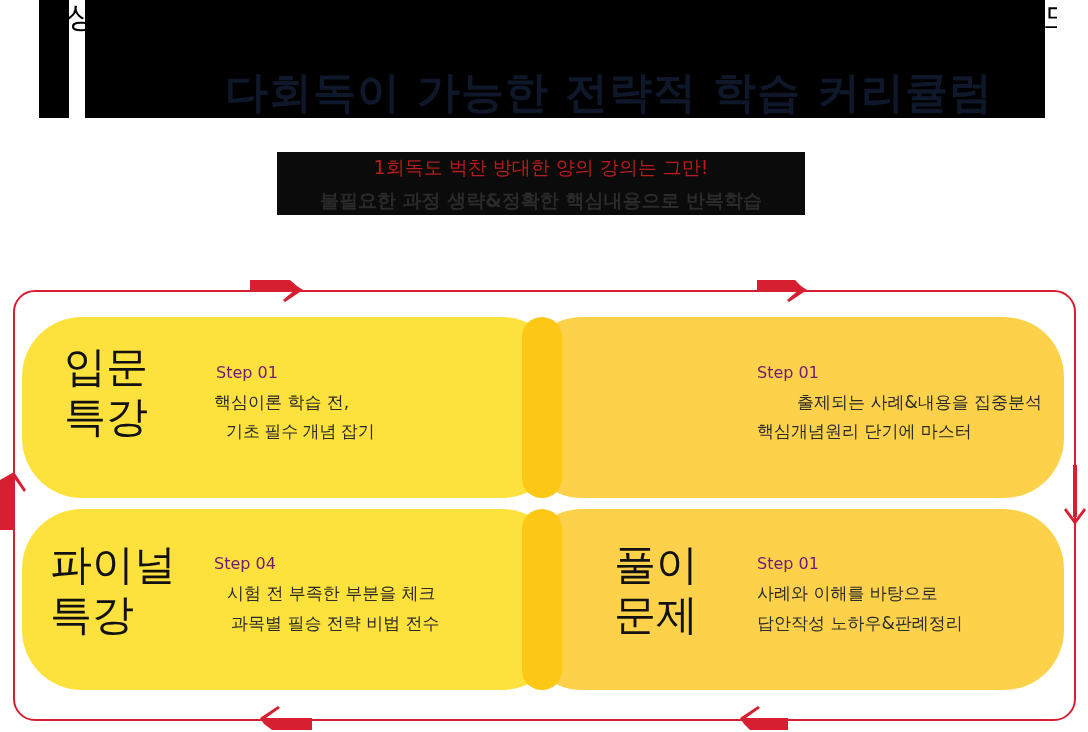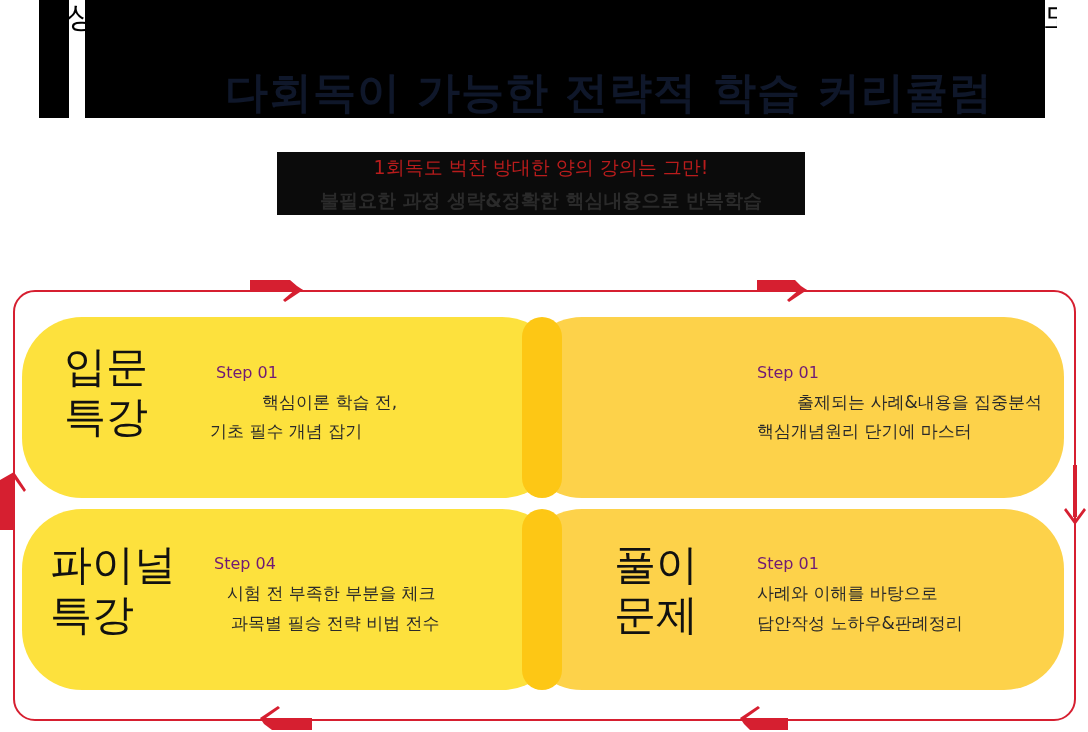--- a/index.html
+++ b/index.html
@@ -93,22 +93,22 @@
 <div class="card card-left" style="left:22px; top:509px; width:540px;"></div>
 
 <div class="card card-right" style="left:522px; top:509px; width:542px;"></div>
 <div class="overlap" style="left:522px; top:509px; height:181px; width:40px; border-radius:40px;"></div>
 
 <div class="card-title" style="left:64px; top:342px; width:110px;">
   <div>입문</div>
   <div>특강</div>
 </div>
 <div class="step-label" style="left:216px; top:362px;">Step 01</div>
-<div class="step-desc" style="left:214px; top:389px;margin-left:48px;">핵심이론 학습 전,</div>
-<div class="step-desc" style="left:210px; top:418px;">기초 필수 개념 잡기</div>
+<div class="step-desc" style="left:214px; top:389px;">핵심이론 학습 전,</div>
+<div class="step-desc" style="left:226px; top:418px;font-family:Liberation Serif, serif;">기초 필수 개념 잡기</div>
 
 <div class="card-title" style="left:614px; top:342px; width:110px;">
 </div>
 <div class="step-label" style="left:757px; top:362px;">Step 01</div>
 <div class="step-desc" style="left:757px; top:389px;margin-left:40px;">출제되는 사례&amp;내용을 집중분석</div>
 <div class="step-desc" style="left:757px; top:418px;">핵심개념원리 단기에 마스터</div>
 
 <div class="card-title" style="left:50px; top:540px; width:140px;">
   <div>파이널</div>
   <div>특강</div>

